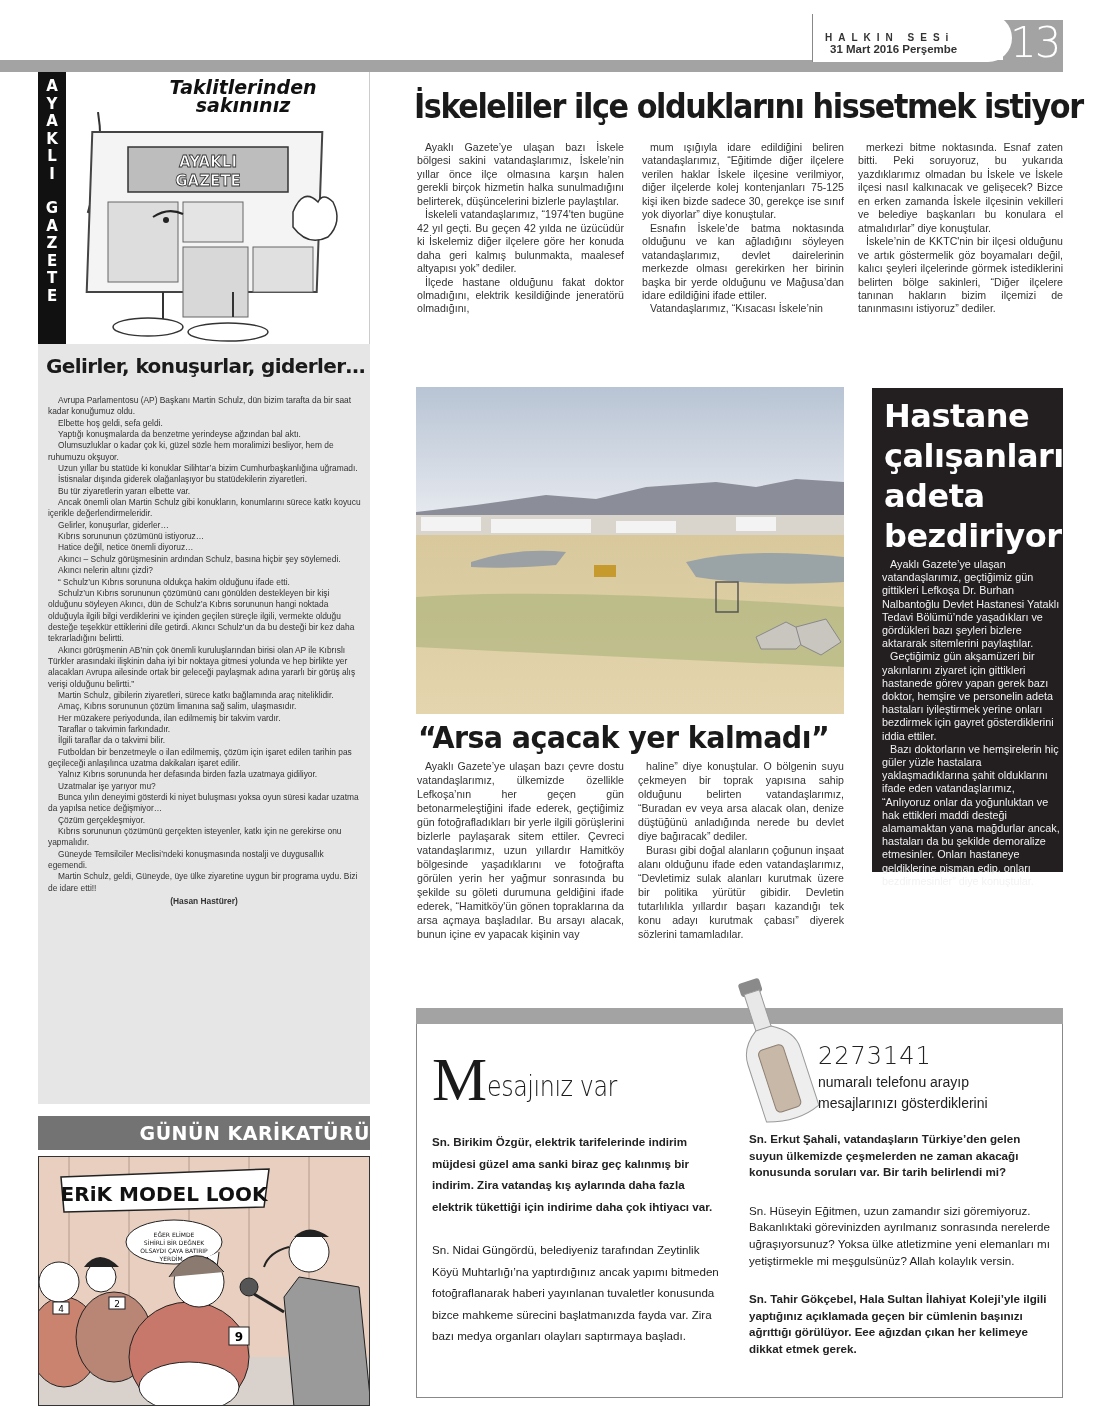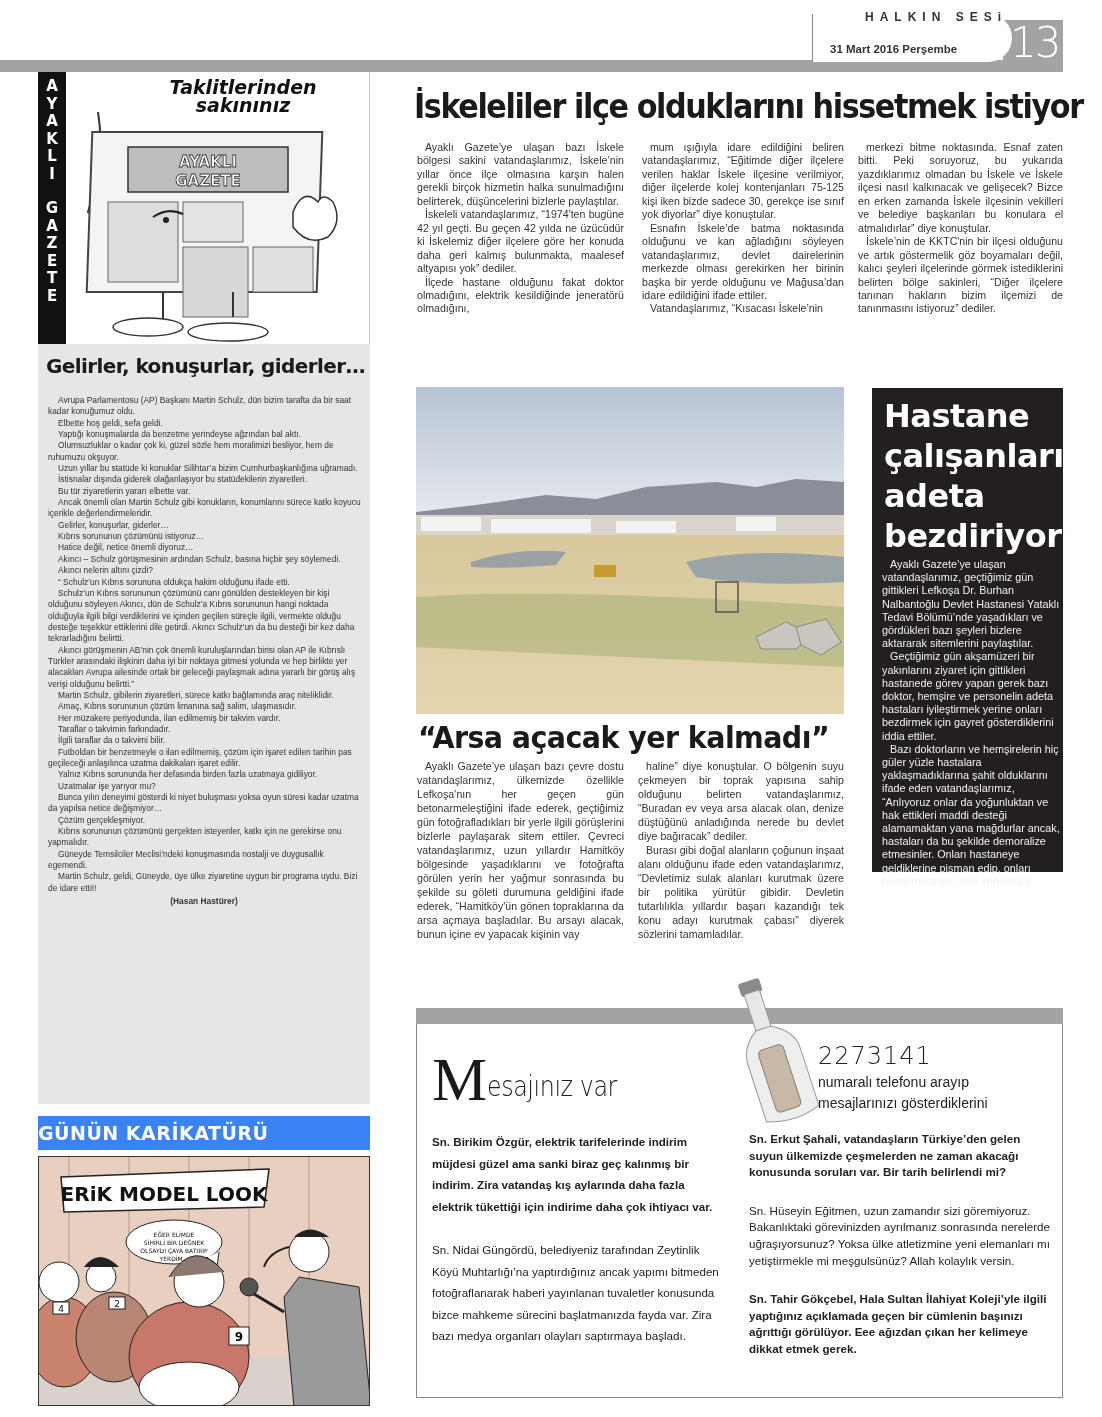--- a/index.html
+++ b/index.html
@@ -2,39 +2,39 @@
 <html><head>
 <meta charset="utf-8">
 <style>
   * { box-sizing: border-box; margin: 0; padding: 0; }
   html, body { width: 1102px; height: 1417px; background: #ffffff; overflow: hidden; }
   body { position: relative; font-family: "Liberation Sans", sans-serif; color: #222; }
 
   
   .masthead-bar { position: absolute; left: 0; top: 60px; width: 1063px; height: 12px; background: #a3a3a3; }
   .masthead-box { position: absolute; left: 812px; top: 14px; width: 200px; height: 48px; background: #fff; border-radius: 0 30px 30px 0; border-left: 1px solid #888; }
-  .paper-name { position: absolute; left: 825px; top: 10px; font-size: 12px; font-weight: bold; letter-spacing: 6px; color: #333; margin-left: 40px; }
+  .paper-name { position: absolute; left: 825px; top: 32px; font-size: 10px; font-weight: bold; letter-spacing: 6px; color: #333; }
   .paper-date { position: absolute; left: 830px; top: 43px; font-size: 11.5px; font-weight: bold; color: #333; }
   .page-num-box { position: absolute; left: 1003px; top: 20px; width: 60px; height: 52px; background: #a3a3a3; }
   .page-num { position: absolute; left: 1010px; top: 18px; font-size: 42px; color: #fff; font-family: "DejaVu Sans", sans-serif; font-weight: 300; letter-spacing: -2px; }
 
   
   .cartoon-logo { position: absolute; left: 38px; top: 72px; width: 332px; height: 272px; background: #fff; border-right: 1px solid #ccc; }
   .vert-strip { position: absolute; left: 0; top: 0; width: 28px; height: 272px; background: #111; display: flex; flex-direction: column; align-items: center; padding-top: 6px; }
   .vert-strip span { color: #fff; font-weight: bold; font-size: 15px; line-height: 17.5px; font-family: "DejaVu Sans", sans-serif; }
   .logo-title { position: absolute; left: 90px; top: 6px; width: 230px; text-align: center; font-family: "DejaVu Sans", sans-serif; font-weight: bold; font-size: 19px; line-height: 18px; color: #111; font-style: italic; }
   .logo-art { position: absolute; left: 40px; top: 40px; }
 
   .column-box { position: absolute; left: 38px; top: 344px; width: 332px; height: 760px; background: #e6e6e6; padding-left: 12px; }
   .column-title { position: absolute; left: 8px; top: 10px; font-size: 20px; font-weight: bold; color: #1a1a1a; font-family: "DejaVu Sans", sans-serif; letter-spacing: -0.6px; }
   .column-body { position: absolute; left: 10px; top: 51px; width: 316px; font-size: 8.4px; line-height: 11.35px; color: #333; }
   .column-body p { text-indent: 10px; }
   .column-author { text-align: center; font-weight: bold; margin-top: 2px; padding-right: 4px; }
 
-  .cartoon-header { position: absolute; left: 38px; top: 1116px; width: 332px; height: 34px; background: #3b82f6; color: #fff; font-size: 19px; font-weight: bold; text-align: left; line-height: 34px; font-family: "DejaVu Sans", sans-serif; letter-spacing: 0.5px; }
+  .cartoon-header { position: absolute; left: 38px; top: 1116px; width: 332px; height: 34px; background: #737373; color: #fff; font-size: 19px; font-weight: bold; text-align: right; line-height: 34px; font-family: "DejaVu Sans", sans-serif; letter-spacing: 0.5px; }
   .cartoon-frame { position: absolute; left: 38px; top: 1156px; width: 332px; height: 250px; border: 1px solid #333; background: #4d7c0f; overflow: hidden; }
 
   
   .headline-main { position: absolute; left: 414px; top: 86px; width: 650px; font-size: 34px; font-weight: bold; color: #1a1a1a; font-family: "DejaVu Sans", sans-serif; letter-spacing: -1.6px; transform: scaleX(0.89); transform-origin: left; white-space: nowrap; }
   .article-cols { position: absolute; top: 141px; font-size: 10.6px; line-height: 13.45px; color: #333; text-align: justify; }
   .article-cols p { text-indent: 8px; }
   .col1 { left: 417px; width: 207px; }
   .col2 { left: 642px; width: 202px; }
   .col3 { left: 858px; width: 205px; }
 

